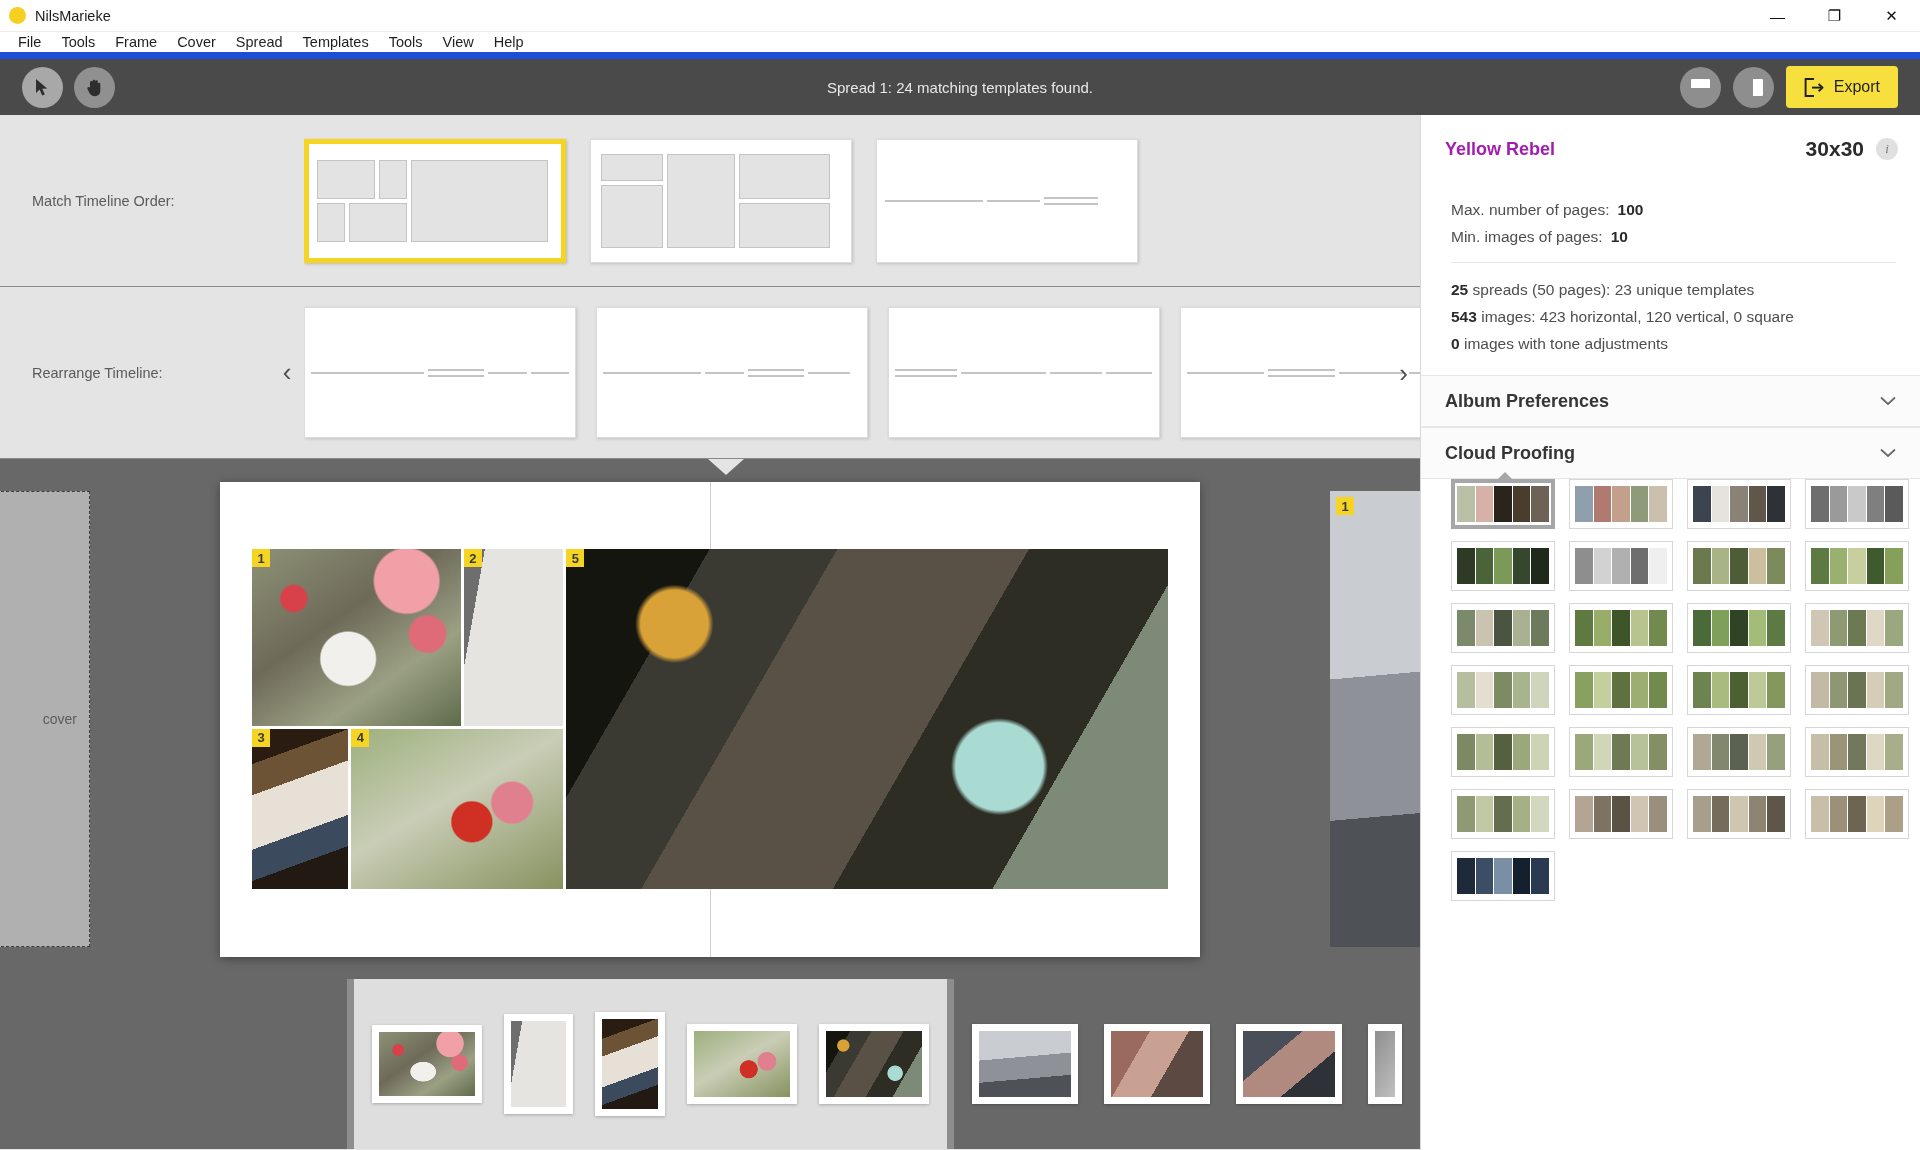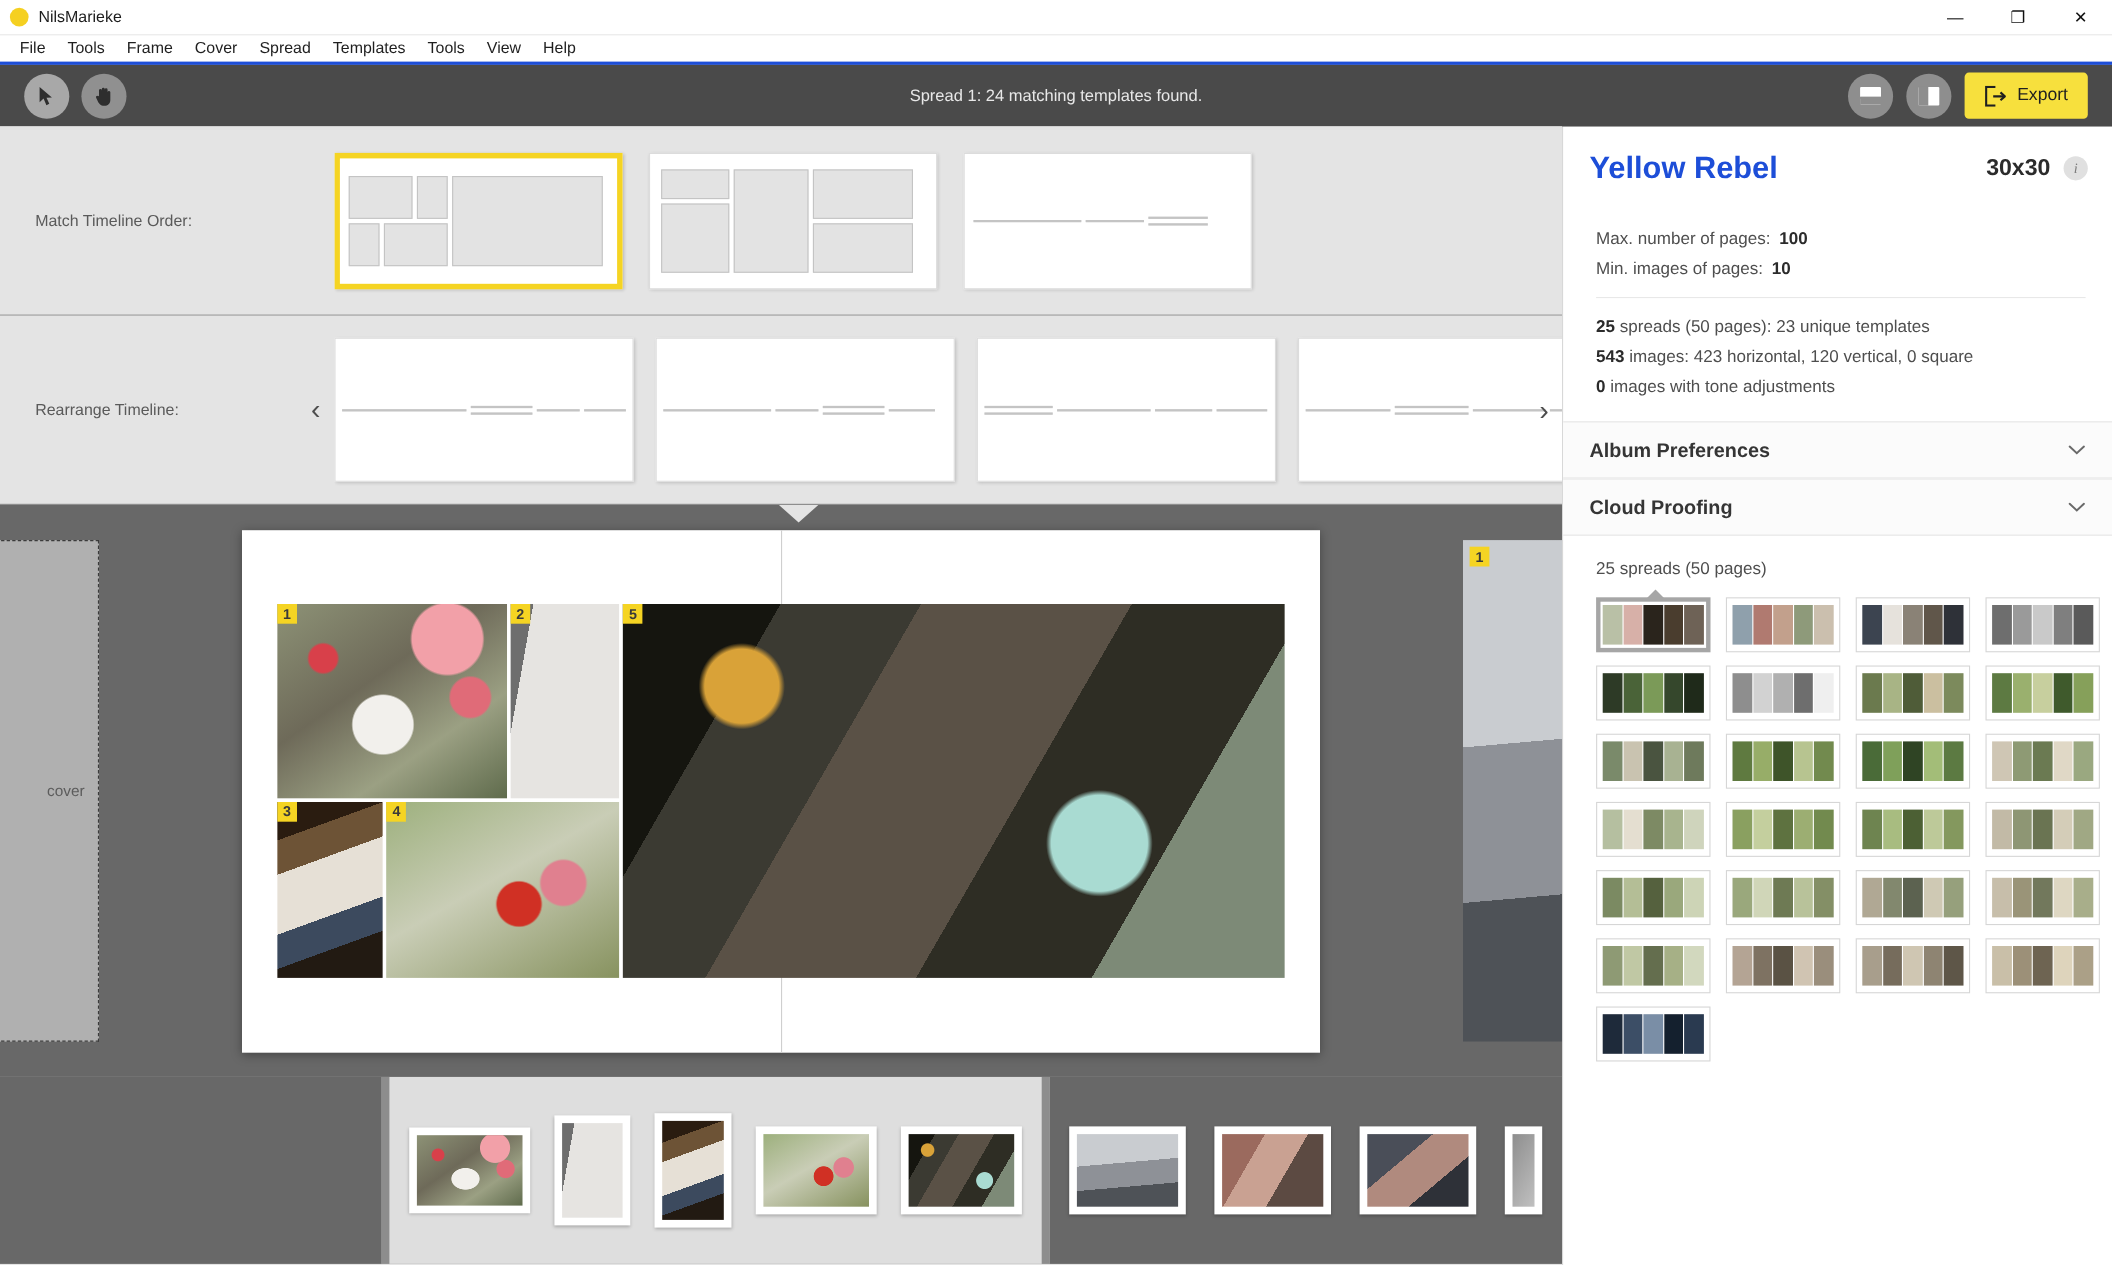--- a/index.html
+++ b/index.html
@@ -23,21 +23,21 @@
   }
   #app-title { font-size: 14.5px; color: #1c1c1c; }
   #win-ctrls { position: absolute; right: 0; top: 0; height: 32px; display: flex; }
   .win-btn {
     width: 57px; height: 32px; display: flex; align-items: center; justify-content: center;
     font-size: 15px; color: #101010;
   }
   
   #menubar {
     height: 27px; background: #ffffff; display: flex; align-items: center;
-    padding-left: 8px; border-bottom: 3px solid #1d4ed8;
+    padding-left: 8px; border-bottom: 7px solid #1d4ed8;
   }
   .menu-item {
     font-size: 14.5px; color: #1f1f1f; padding: 3px 10px; border-radius: 2px;
   }
   
   #toolbar {
     height: 56px; background: #4a4a4a; display: flex; align-items: center;
     position: relative; padding: 0 22px;
   }
   .tool-circle {
@@ -148,21 +148,21 @@
       linear-gradient(120deg,#15150f 0 18%, #3b3a32 18% 34%, #5a5146 34% 58%, #2e2d24 58% 78%, #7d8a77 78% 100%); }
   .ph6 { background: linear-gradient(175deg,#c9ccd0 0 40%, #8e9197 40% 70%, #4e5257 70% 100%); }
   
   #filmstrip { height: 170px; background: #686868; display: flex; align-items: stretch; }
   .fs-section { display: flex; align-items: center; gap: 22px; padding: 0 18px; }
   .fs-section.active { background: #dedede; border-left: 7px solid #8d8d8d; border-right: 7px solid #8d8d8d; }
   .fs-thumb { background: #fff; padding: 7px; box-shadow: 0 1px 3px rgba(0,0,0,.25); }
   .fs-img { display: block; }
   
   #rp-header { display: flex; align-items: center; padding: 22px 22px 20px 24px; }
-  #rp-title { font-size: 28px; font-weight: bold; color: #1d4ed8; }
+  #rp-title { font-size: 18px; font-weight: bold; color: #a21caf; }
   #rp-size { margin-left: auto; font-size: 21px; font-weight: bold; color: #2b2b2b; }
   #rp-info-icon {
     width: 22px; height: 22px; border-radius: 50%; background: #e0e0e0; margin-left: 12px;
     display: flex; align-items: center; justify-content: center;
     font-size: 13px; color: #7a7a7a; font-style: italic; font-family: "Liberation Serif", serif;
   }
   .acc-head {
     height: 52px; display: flex; align-items: center; padding: 0 24px;
     border-top: 1px solid #e6e6e6; border-bottom: 1px solid #e6e6e6; background: #fbfbfb;
   }
@@ -477,21 +477,20 @@
         </svg>
       </div>
 
       <div class="acc-head">
         <div class="acc-title">Cloud Proofing</div>
         <svg class="chev" width="16" height="10" viewBox="0 0 16 10">
           <path d="M1.5 2 L8 8 L14.5 2" fill="none" stroke="#6a6a6a" stroke-width="1.8" stroke-linecap="round"></path>
         </svg>
       </div>
 
-      <div id="sg-count">25 spreads (50 pages)</div>
       <div id="sg-grid">
           <div class="sg-item sel">
             <div class="sg-thumb">
               <div style="background: rgb(185, 192, 166);"></div>
               <div style="background: rgb(215, 176, 168);"></div>
               <div style="background: rgb(42, 36, 28);"></div>
               <div style="background: rgb(74, 61, 46);"></div>
               <div style="background: rgb(110, 98, 86);"></div>
             </div>
           </div>

